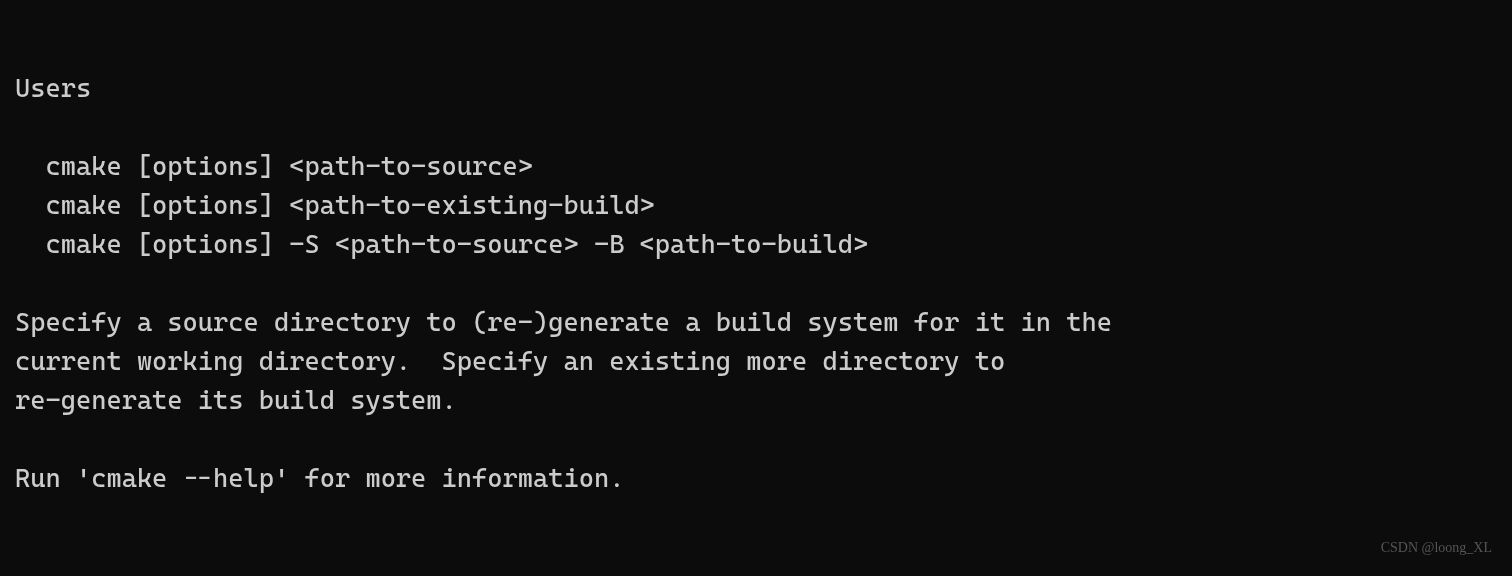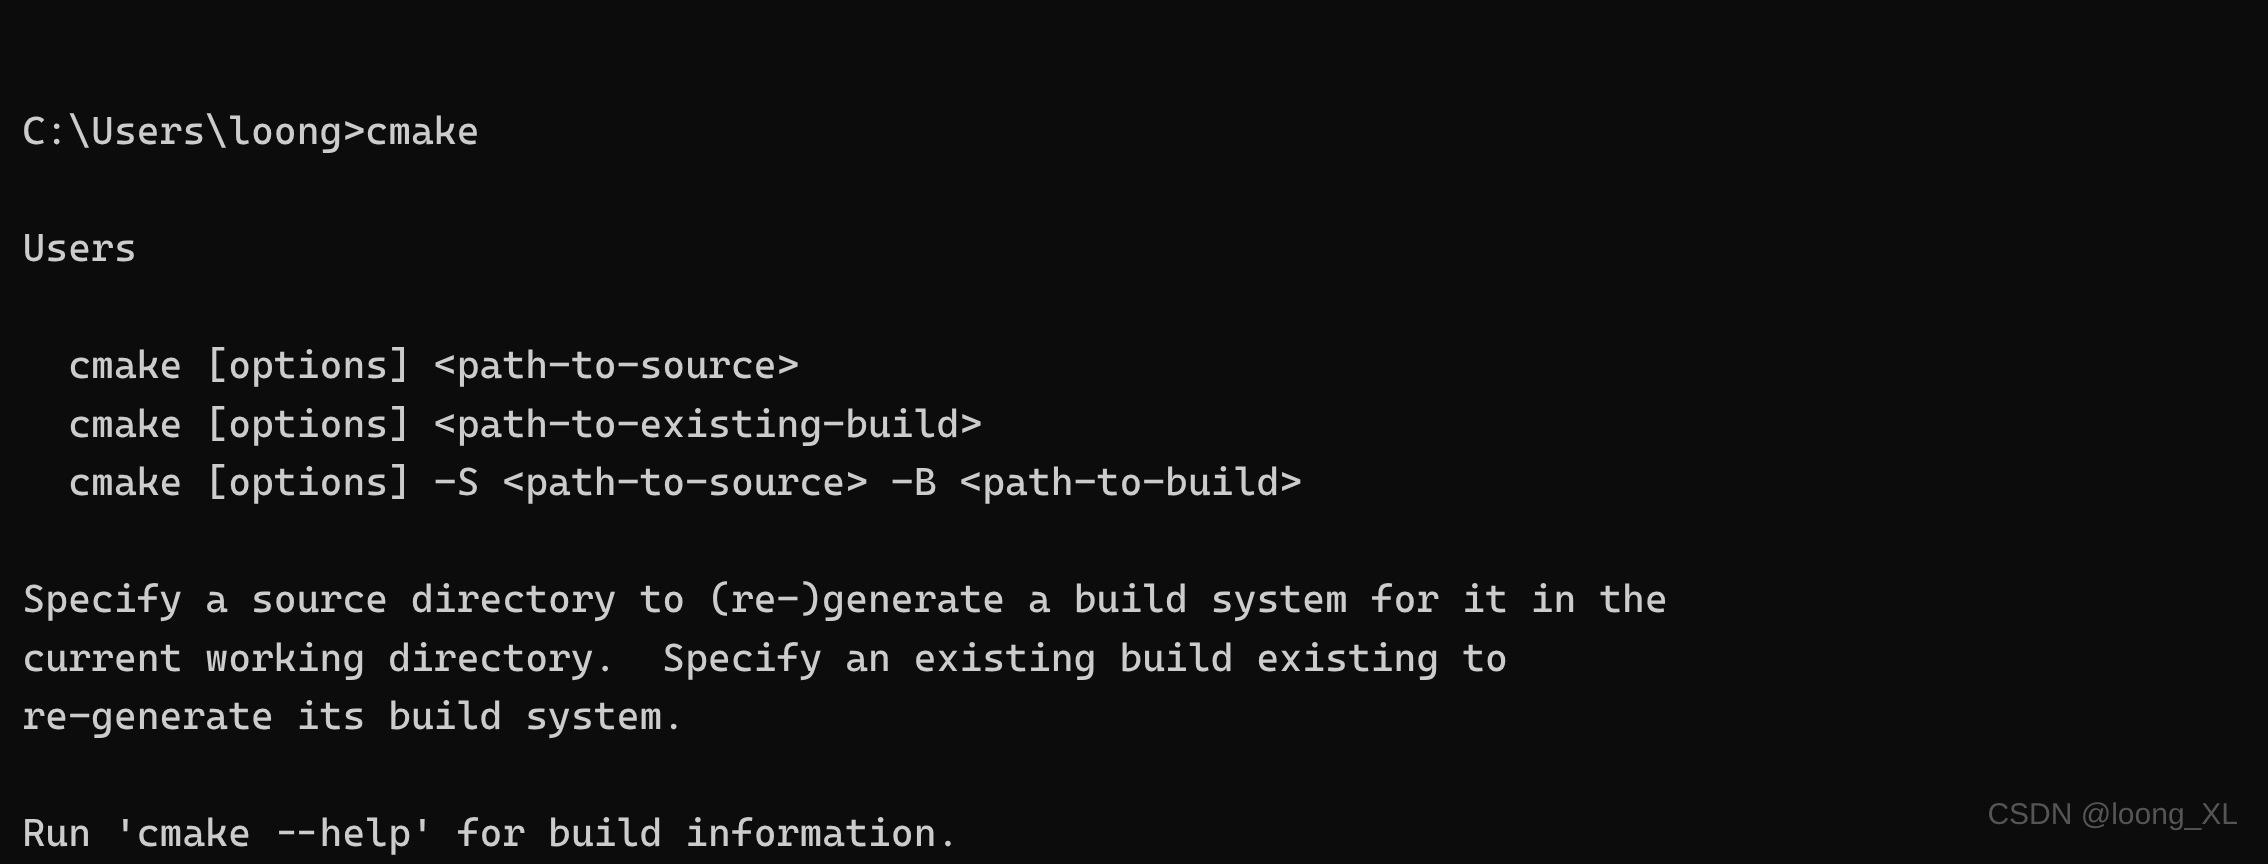--- a/index.html
+++ b/index.html
@@ -22,37 +22,36 @@
     .terminal-content {
       white-space: pre;
     }
     .prompt-line {
       display: block;
     }
     .watermark {
       position: absolute;
       bottom: 18px;
       right: 20px;
-      font-size: 20px;
+      font-size: 14px;
       color: #555555;
-      font-family: Liberation Sans, sans-serif;
+      font-family: Liberation Serif, serif;
       text-align: center;
     }
   </style>
 </head>
 <body>
 
 <div class="terminal-content">
-<span class="prompt-line"><span>C:\Users\loong&gt;</span><span>cmake</span></span>
 <span>Users</span>
 
   <span>cmake [options] &lt;path-to-source&gt;</span>
   <span>cmake [options] &lt;path-to-existing-build&gt;</span>
   <span>cmake [options] -S &lt;path-to-source&gt; -B &lt;path-to-build&gt;</span>
 
 <span>Specify a source directory to (re-)generate a build system for it in the</span>
-<span>current working directory.  Specify an existing build existing to</span>
+<span>current working directory.  Specify an existing more directory to</span>
 <span>re-generate its build system.</span>
 
-<span>Run 'cmake --help' for build information.</span>
+<span>Run 'cmake --help' for more information.</span>
 </div>
 
 <div class="watermark">CSDN @loong_XL</div>
 
 </body></html>

